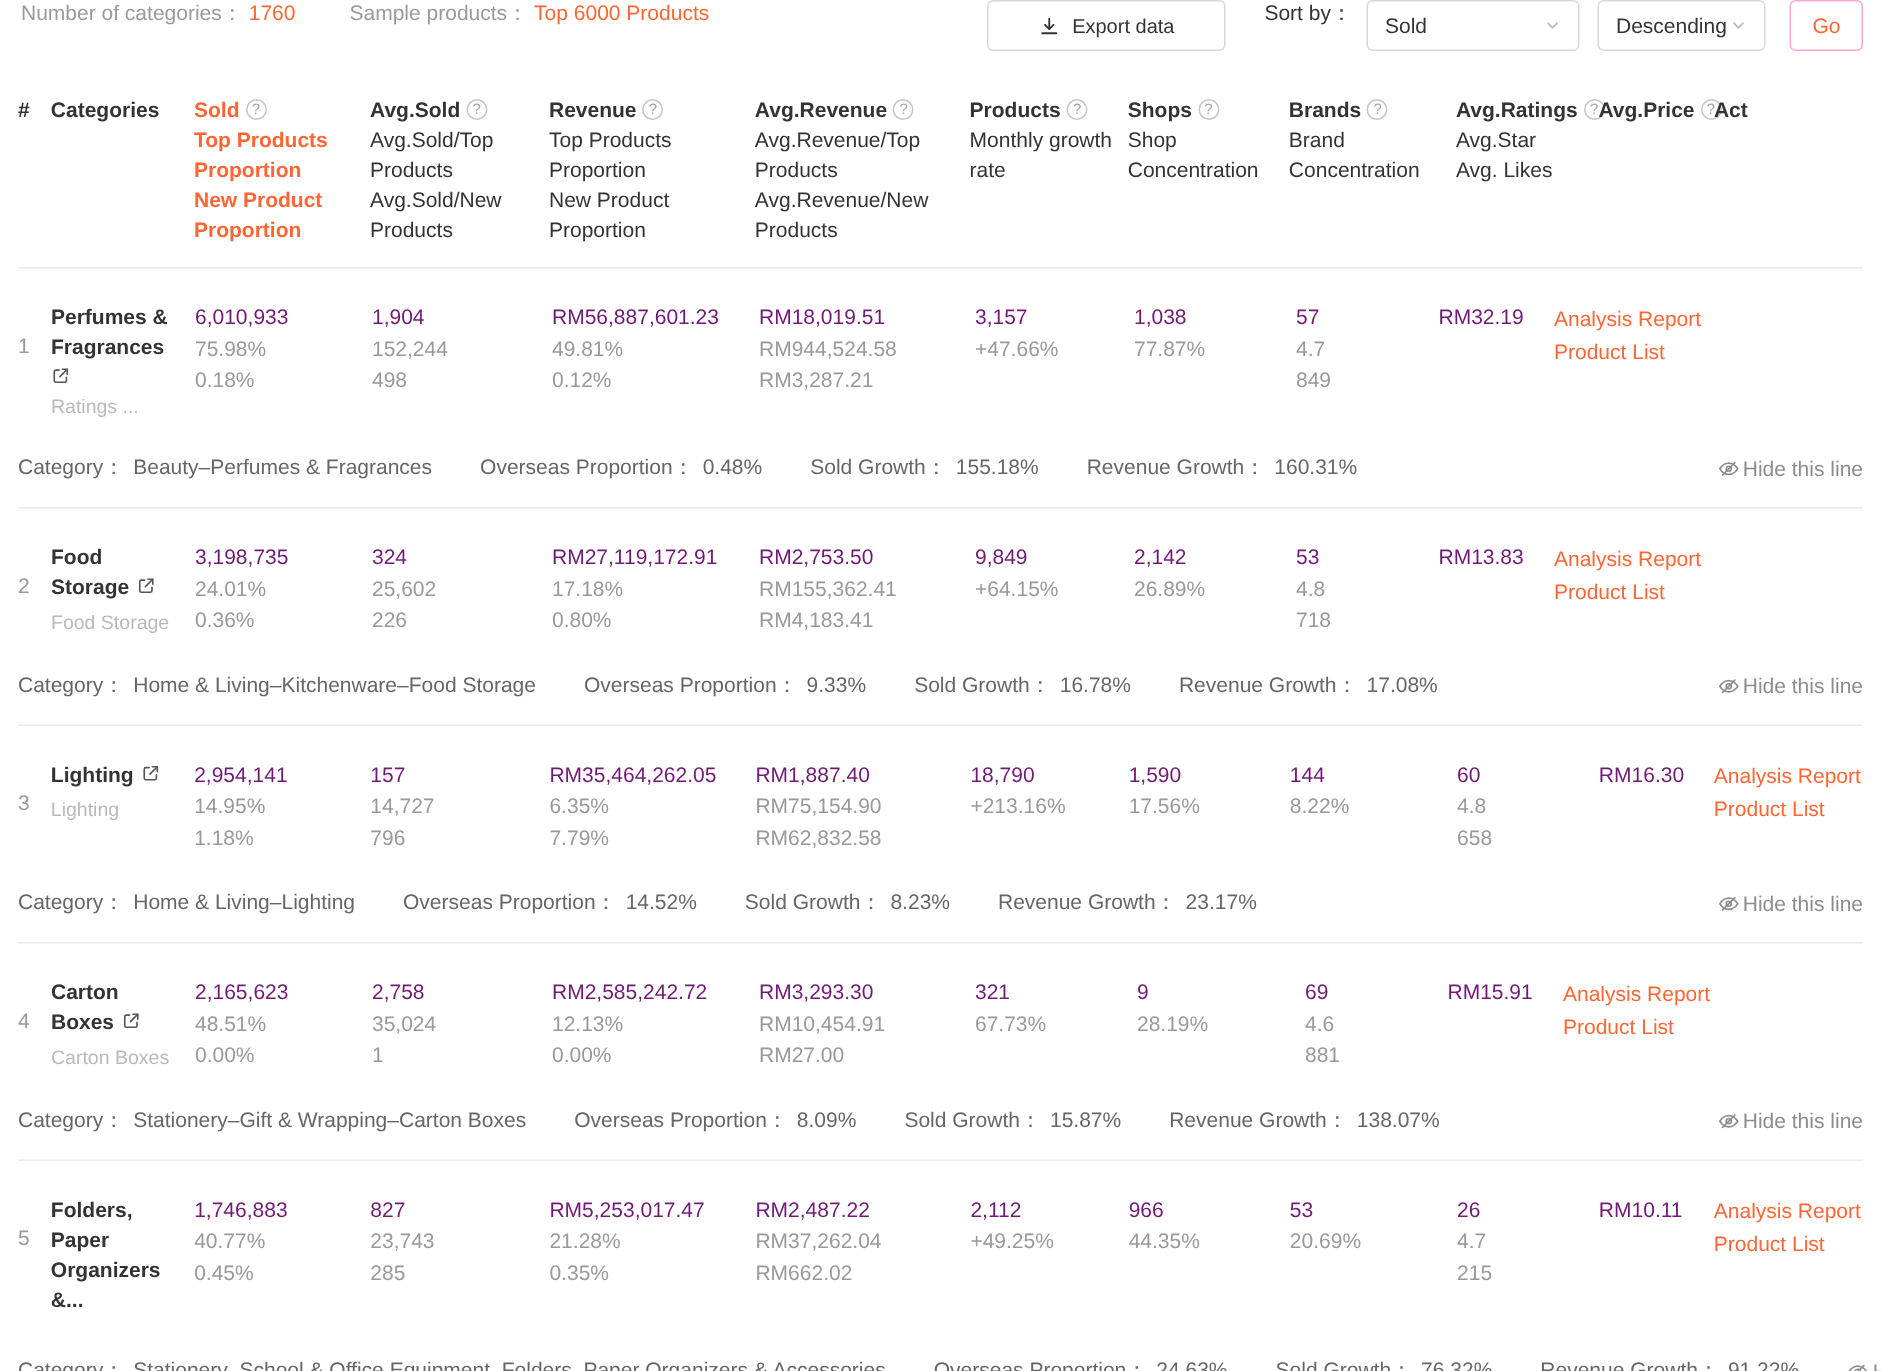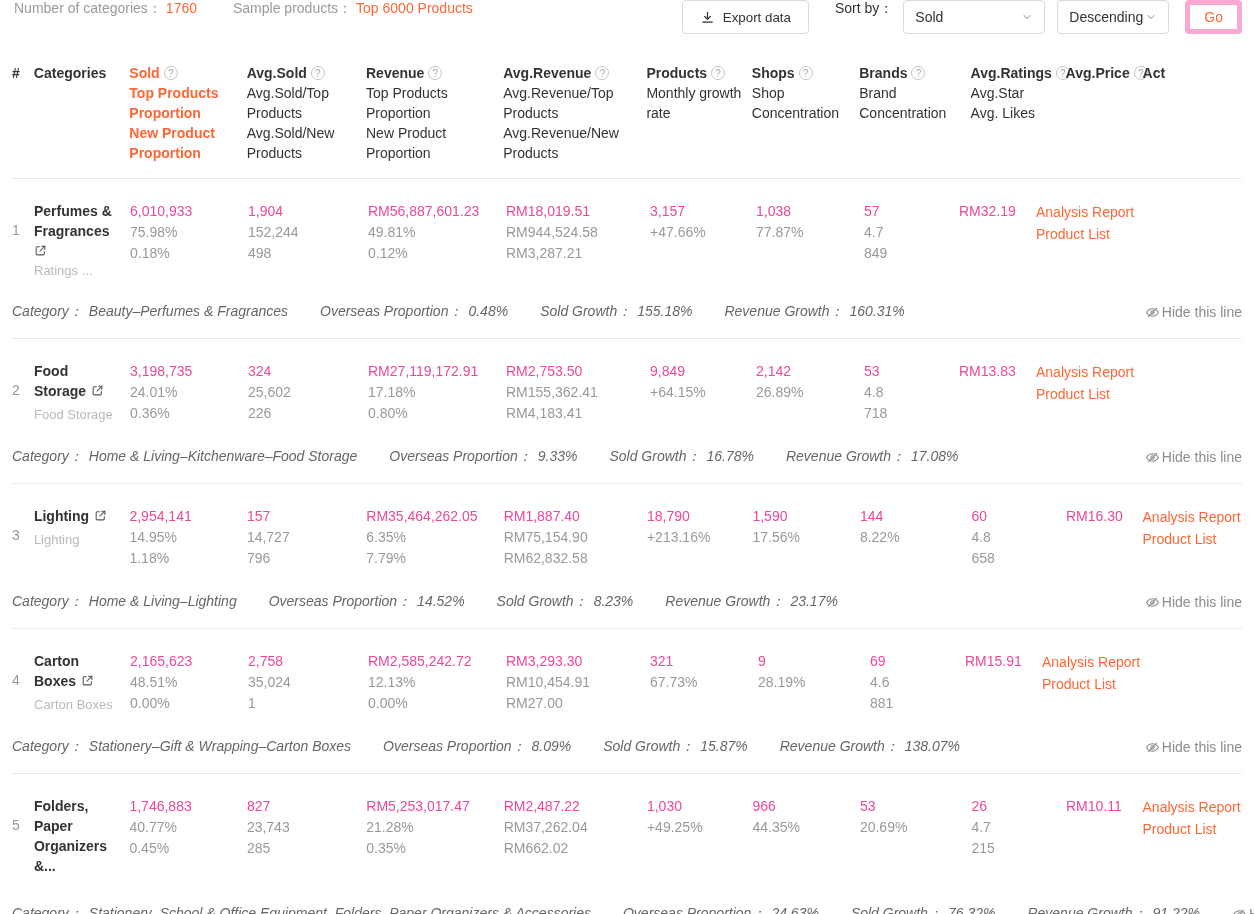--- a/index.html
+++ b/index.html
@@ -7,34 +7,34 @@
   body {
     width:1254px; height:914px; background:#fff; overflow:hidden;
     font-family:"Liberation Sans", sans-serif; font-size:14px; color:#333;
   }
   
   .topbar { display:flex; height:50px; padding:0 12px 0 14px; }
   .stat { color:#9a9a9a; margin-right:36px; white-space:nowrap; }
   .stat .val { color:#ff6633; margin-left:4px; }
   .spacer { flex:1; }
   .btn {
-    display:inline-flex; align-items:center; gap:8px; height:34px; padding:0 17px;
+    display:inline-flex; align-items:center; gap:8px; height:34px; padding:0 33px;
     border:1px solid #d9d9d9; border-radius:4px; background:#fff; color:#333; cursor:pointer;
     white-space:nowrap;
   }
   .sortby-label { margin:0 10px 0 26px; white-space:nowrap; }
   .select {
     display:inline-flex; align-items:center; justify-content:space-between;
     height:34px; padding:0 11px; border:1px solid #d9d9d9; border-radius:4px;
     background:#fff; cursor:pointer; margin-right:12px; white-space:nowrap;
   }
   .select.w1 { width:142px; }
   .select.w2 { width:112px; }
   .go-btn {
-    height:34px; padding:0 14px; border:5px solid #f9a8d4; border-radius:4px;
+    height:34px; padding:0 14px; border:1px solid #f9a8d4; border-radius:4px;
     background:#fff; color:#ff6633; cursor:pointer; font-size:14px; margin-left:4px;
   }
   
   .table { padding:0 12px; }
   .thead { display:flex; padding:13px 0 15px; border-bottom:1px solid #ebebeb; }
   .h1 { font-weight:700; display:flex; align-items:center; gap:4px; line-height:20px; white-space:nowrap; }
   .h2 { line-height:20px; }
   .hsold .h1, .hsold .h2 { color:#ff6633; font-weight:700; }
   
   .c-num     { width:22px;  }
@@ -44,33 +44,33 @@
   .c-rev     { width:138px; padding-right:10px; }
   .c-avgrev  { width:144px; padding-right:10px; }
   .c-prod    { width:106px; padding-right:10px; }
   .c-shops   { width:108px; padding-right:10px; }
   .c-brands  { width:112px; padding-right:10px; }
   .c-ratings { width:95px;  padding-right:4px;  }
   .c-price   { width:77px;  padding-right:4px;  }
   .c-act     { width:100px; }
   
   .trow { display:flex; padding-top:22px; }
-  .v1 { color:#ec4899; line-height:21px; }
+  .v1 { color:#701a75; line-height:21px; }
   .v2 { color:#999; line-height:21px; }
   .c-num.rownum { color:#999; padding-top:21px; }
   .cat-name { font-weight:700; line-height:20px; color:#333; cursor:pointer; }
   .ext { display:inline-block; vertical-align:-1px; margin-left:5px; cursor:pointer; }
   .icon-block .ext { display:block; margin:3px 0 0 0; }
   .cat-sub { color:#b9b9b9; font-size:13px; margin-top:5px; line-height:17px;
              white-space:nowrap; overflow:hidden; text-overflow:ellipsis; }
   .act-link { display:block; color:#ff6633; line-height:22px; cursor:pointer; text-decoration:none; }
   
   .tsum { display:flex; align-items:center; color:#666; padding:24px 0 17px;
           border-bottom:1px solid #ebebeb; white-space:nowrap; }
-  .pair { margin-right:32px;font-style:italic; }
+  .pair { margin-right:32px; }
   .pair .sl { color:#666; }
   .pair .sv { color:#666; margin-left:6px; }
   .hide-line { margin-left:auto; display:inline-flex; align-items:center; gap:2px;
                color:#8c8c8c; cursor:pointer; }
   
   .qicon {
     display:inline-block; width:14px; height:14px; border:1px solid #c6c6c6; border-radius:50%;
     font-size:10px; line-height:13px; text-align:center; color:#a8a8a8; font-weight:400;
     cursor:pointer; flex:none;
   }
@@ -504,21 +504,21 @@
         <div class="v1">RM5,253,017.47</div>
         <div class="v2">21.28%</div>
         <div class="v2">0.35%</div>
       </div>
       <div class="c-avgrev">
         <div class="v1">RM2,487.22</div>
         <div class="v2">RM37,262.04</div>
         <div class="v2">RM662.02</div>
       </div>
       <div class="c-prod">
-        <div class="v1">1,030</div>
+        <div class="v1">2,112</div>
         <div class="v2">+49.25%</div>
       </div>
       <div class="c-shops">
         <div class="v1">966</div>
         <div class="v2">44.35%</div>
       </div>
       <div class="c-brands">
         <div class="v1">53</div>
         <div class="v2">20.69%</div>
       </div>

